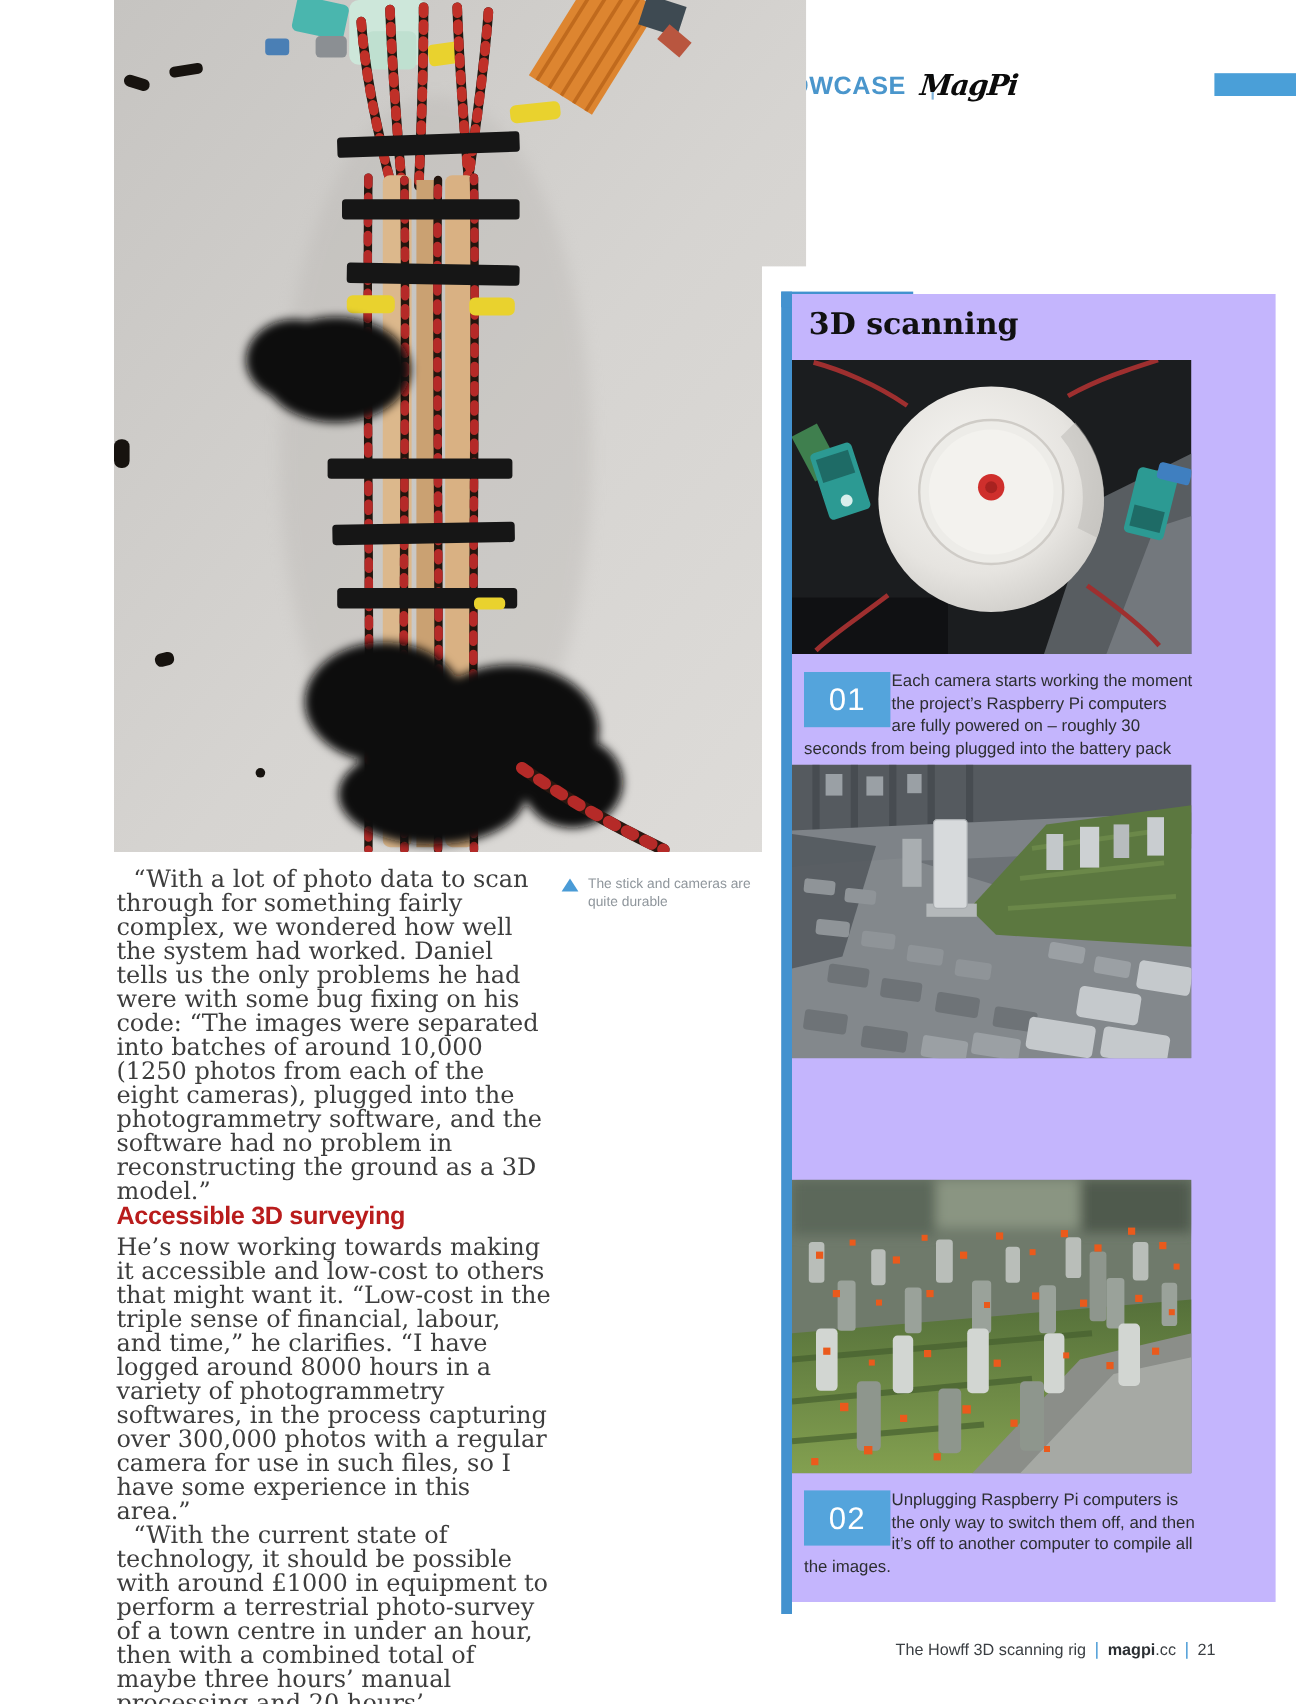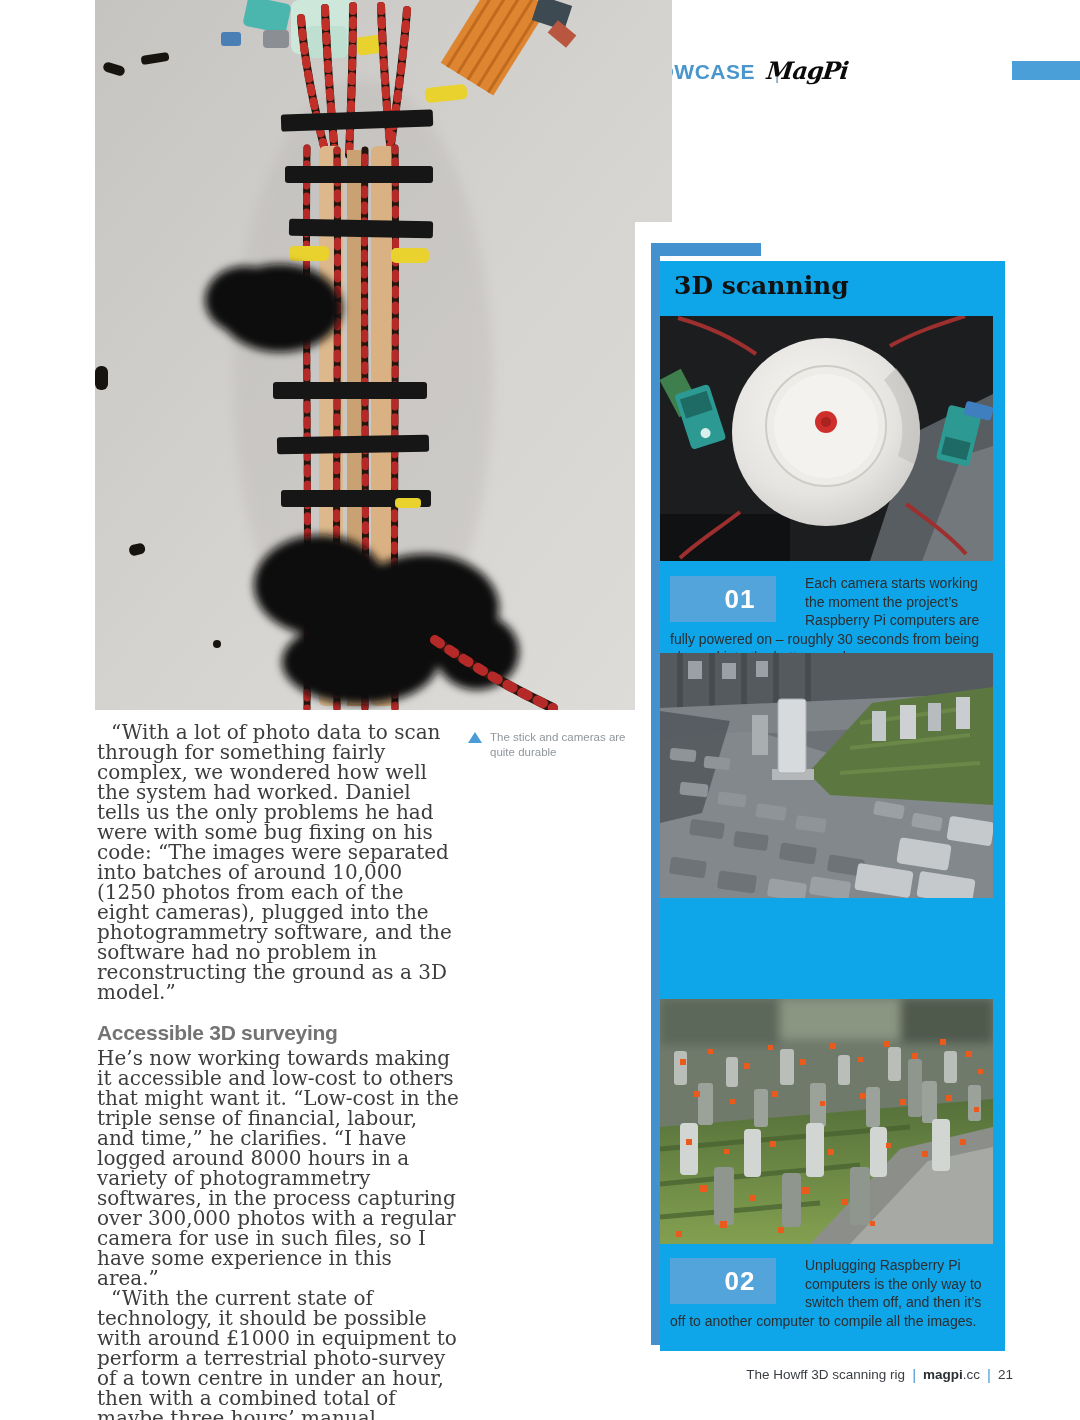--- a/index.html
+++ b/index.html
@@ -18,43 +18,43 @@
 
   
   .photo-main{position:absolute;left:95px;top:0;width:577px;height:710px;overflow:hidden;}
   .photo-main svg{display:block;}
   .photo-patch{position:absolute;left:635px;top:222px;width:45px;height:488px;background:#ffffff;}
 
   
   .article{position:absolute;left:97px;top:722px;width:362px;color:#3d3d3d;}
   .article p{margin:0;font-family:"DejaVu Serif",serif;font-size:20px;line-height:20px;}
   .article p.ind{text-indent:14px;}
-  .article h2{margin:19px 0 3px 0;font-family:"Liberation Sans",sans-serif;font-weight:700;
-              font-size:21px;letter-spacing:-.3px;color:#737373;}
+  .article h2{margin:0 0 3px 0;font-family:"Liberation Sans",sans-serif;font-weight:700;
+              font-size:21px;letter-spacing:-.3px;color:#b91c1c;}
   .endmark{display:inline-block;width:12px;height:12px;background:#4a9bd6;vertical-align:-1px;
            margin-left:4px;clip-path:polygon(0 0,70% 0,100% 30%,100% 100%,0 100%);}
 
   
   .caption{position:absolute;left:468px;top:730px;width:175px;display:flex;gap:8px;}
   .cap-tri{width:0;height:0;border-left:7px solid transparent;border-right:7px solid transparent;
            border-bottom:11px solid #4a9bd6;margin-top:2px;flex:0 0 auto;}
   .cap-text{font-size:11.5px;line-height:15px;color:#8f969c;}
 
   
   .bar-v{position:absolute;left:651px;top:243px;width:9px;height:1102px;background:#4392cf;}
   .bar-h{position:absolute;left:651px;top:243px;width:110px;height:13px;background:#4392cf;}
-  .panel{position:absolute;left:660px;top:261px;width:345px;height:1090px;background:#0ea5e9;}
+  .panel{position:absolute;left:660px;top:245px;width:403px;height:1090px;background:#c4b5fd;}
   .panel-title{position:absolute;left:14px;top:10px;font-family:"DejaVu Serif",serif;
                font-weight:700;font-size:25px;color:#111;}
   .spic{position:absolute;left:0;width:333px;height:245px;overflow:hidden;}
   .spic svg{display:block;}
   .step{position:absolute;left:10px;width:326px;font-size:14px;line-height:18.5px;color:#2c2e30;}
-  .badge{float:left;width:72px;height:46px;margin:2px 29px 6px 0;background:#54a4dc;
-         color:#fff;font-weight:700;font-size:26px;display:flex;align-items:center;
-         justify-content:center;letter-spacing:1px;padding-left:34px;}
+  .badge{float:left;width:72px;height:46px;margin:2px 1px 6px 0;background:#54a4dc;
+         color:#fff;font-weight:400;font-size:26px;display:flex;align-items:center;
+         justify-content:center;letter-spacing:1px;}
 
   
   .footer{position:absolute;right:67px;top:1366px;display:flex;align-items:center;gap:7px;
           font-size:13.5px;color:#3a3e42;white-space:nowrap;}
   .foot-pipe{color:#4a9bd6;font-size:15px;}
   .foot-site b{font-weight:700;color:#2b2f33;}
 </style>
 </head>
 <body>
 

